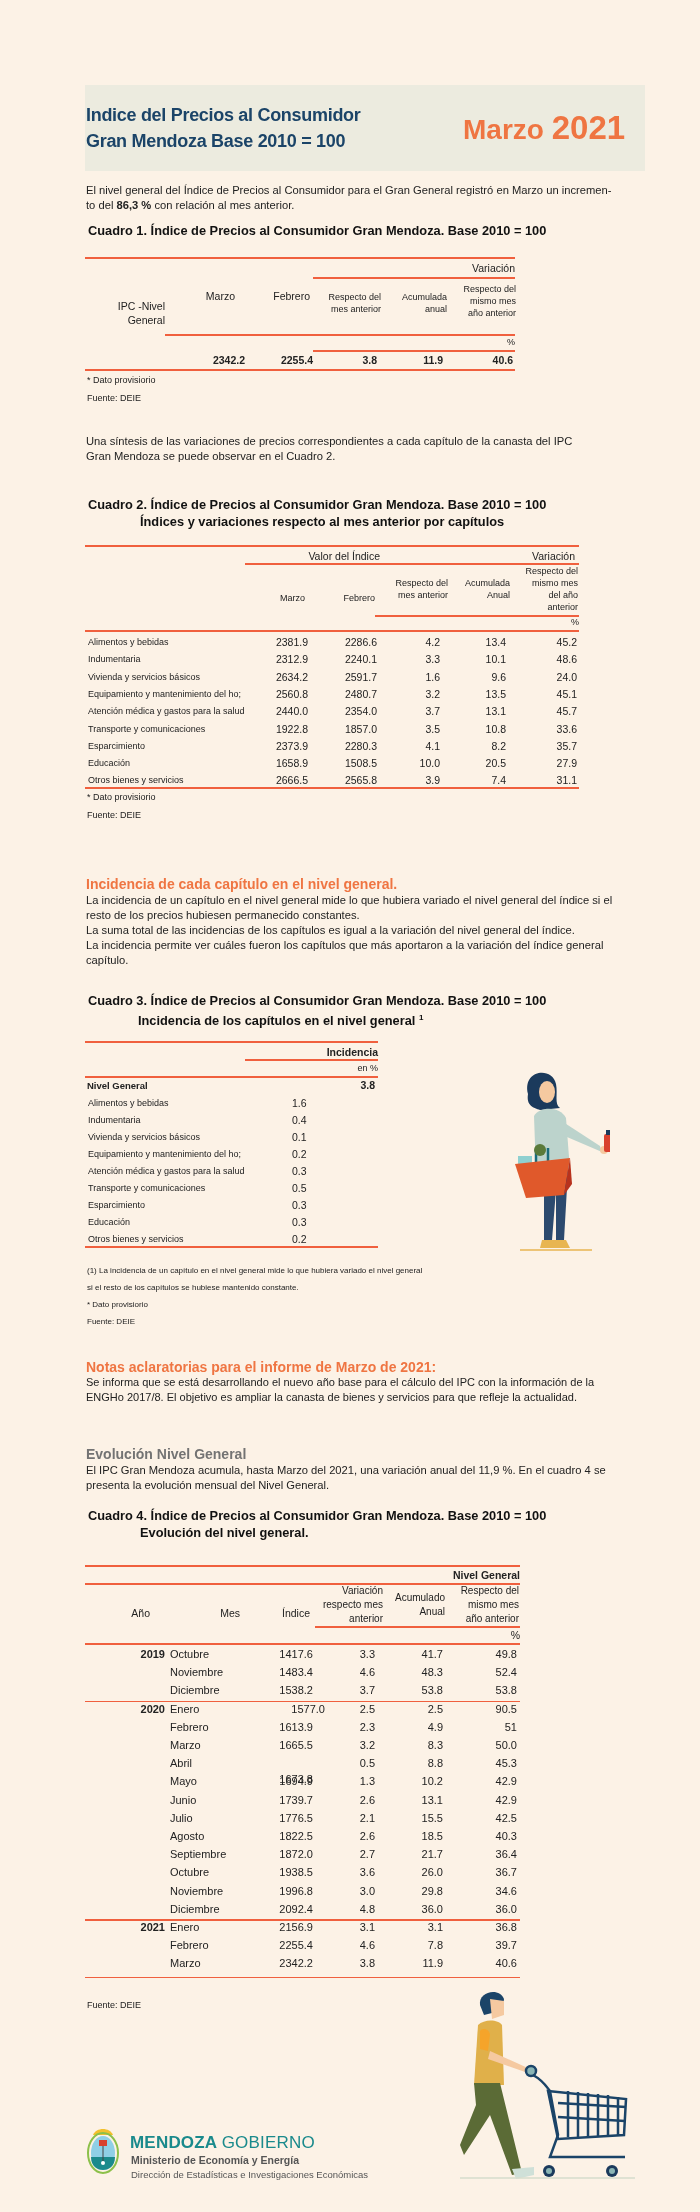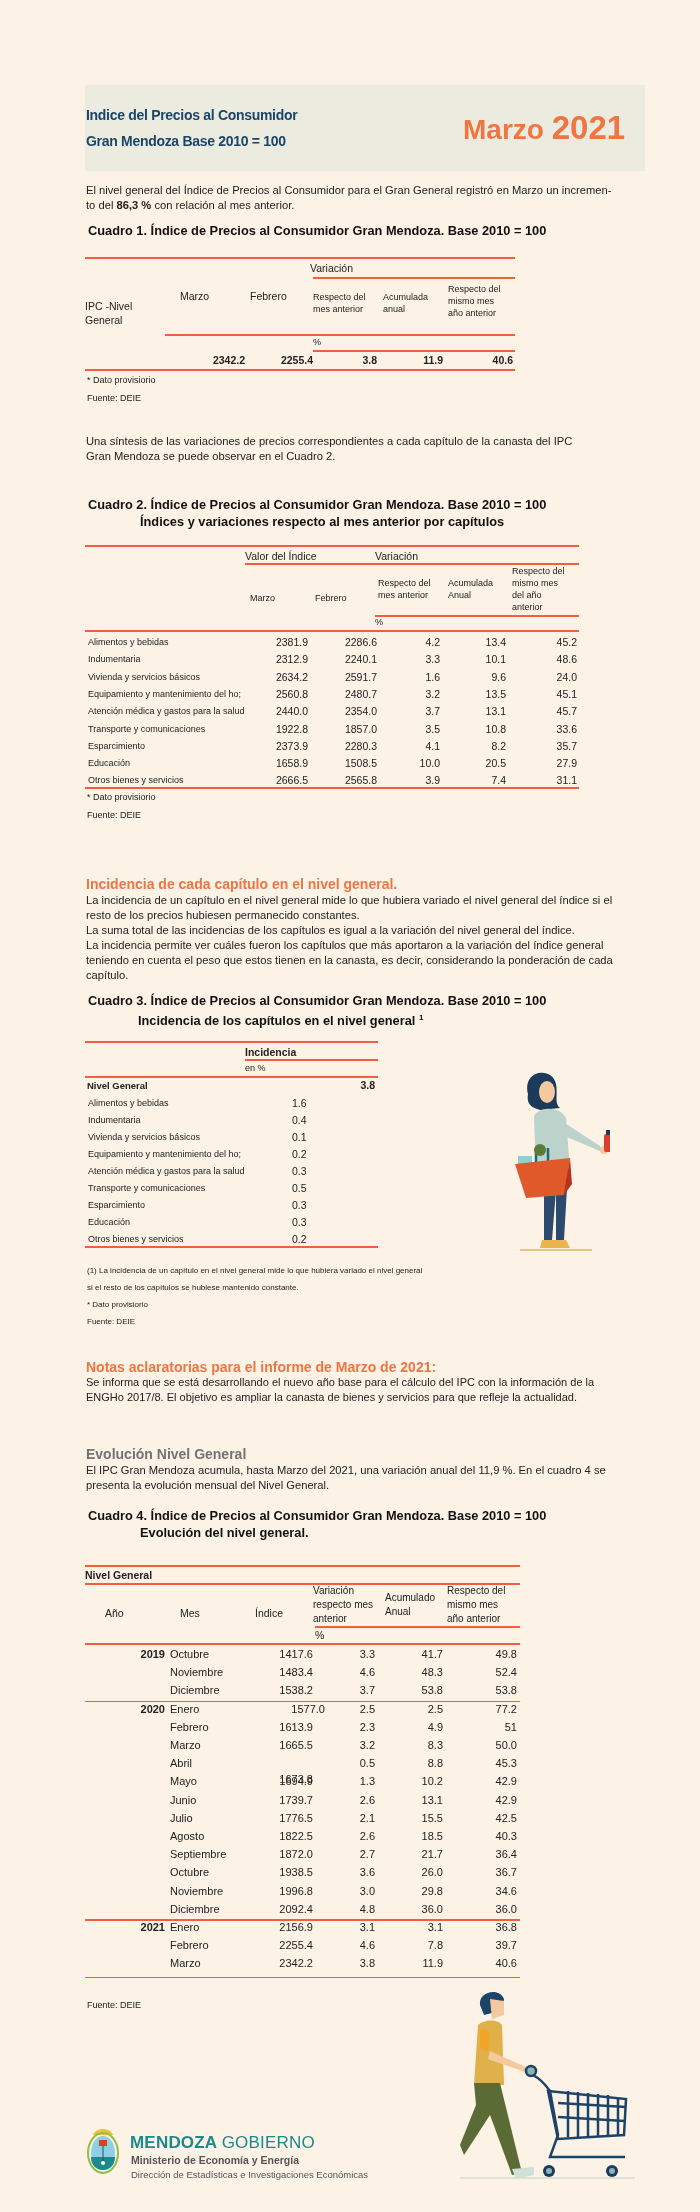--- a/index.html
+++ b/index.html
@@ -5,35 +5,35 @@
     html, body { margin: 0; padding: 0; }
     body {
       width: 700px; height: 2212px; background: #fcf2e6; position: relative;
       font-family: "Liberation Sans", sans-serif; color: #1e1e1e; overflow: hidden;
     }
     .abs { position: absolute; }
     .header-box {
       left: 85px; top: 85px; width: 560px; height: 86px; background: #ecebdf;
     }
     .header-title {
-      left: 86px; top: 102px; font-size: 14px; font-weight: bold; color: #1b4468; line-height: 26px;
+      left: 86px; top: 102px; font-size: 18px; font-weight: bold; color: #1b4468; line-height: 26px;
       letter-spacing: -0.3px;
     }
     .header-date {
       left: 463px; top: 109px; font-size: 28px; font-weight: bold; color: #ef7542; white-space: nowrap;
     }
     .header-date .yr { font-size: 33px; }
     .para { font-size: 11.2px; line-height: 15px; color: #222; }
     .cuadro-title { font-size: 12.8px; font-weight: bold; color: #111; line-height: 17px; }
     .rule { position: absolute; height: 2px; background: #f0603e; }
     .rule.thin { height: 1.5px; }
     .t { position: absolute; font-size: 10.5px; color: #222; white-space: nowrap; }
     .t.sm { font-size: 9px; }
     .t.r { text-align: right; }
-    .t.c { text-align: left; }
+    .t.c { text-align: right; }
     .t.b { font-weight: bold; }
     .note { font-size: 9px; color: #222; }
     .section-head { font-size: 14px; font-weight: bold; color: #ef7542; }
     .section-head.yellow { color: #737373; }
     .tbl4 .num { font-size: 11px; }
     .logo-main { font-size: 17px; font-weight: bold; color: #1a8a8c; letter-spacing: 0.2px; }
     .logo-main .light { font-weight: normal; }
     .logo-sub1 { font-size: 10.5px; font-weight: bold; color: #555; }
     .logo-sub2 { font-size: 9.5px; color: #555; }
   </style>
@@ -203,21 +203,20 @@
   <div class="abs note" style="left:87px; top:792px;">* Dato provisiorio</div>
   <div class="abs note" style="left:87px; top:810px;">Fuente: DEIE</div>
 </div>
 
 <div class="abs section-head" style="left:86px; top:876px;text-align:center;">Incidencia de cada capítulo en el nivel general.</div>
 <div class="abs para" style="left:86px; top:893px; width:570px;">
   <div>La incidencia de un capítulo en el nivel general mide lo que hubiera variado el nivel general del índice si el</div>
   <div>resto de los precios hubiesen permanecido constantes.</div>
   <div>La suma total de las incidencias de los capítulos es igual a la variación del nivel general del índice.</div>
   <div>La incidencia permite ver cuáles fueron los capítulos que más aportaron a la variación del índice general</div>
-  <div>teniendo en cuenta el peso que estos tienen en la canasta, es decir, considerando la ponderación de cada</div>
   <div>capítulo.</div>
 </div>
 
 <div class="abs cuadro-title" style="left:88px; top:992px; width:480px;">
   <div>Cuadro 3. Índice de Precios al Consumidor Gran Mendoza. Base 2010 = 100</div>
   <div style="padding-left:50px;"><span>Incidencia de los capítulos en el nivel general</span> <sup style="font-size:8px;">1</sup></div>
 </div>
 <div>
   <div class="rule" style="left:85px; top:1041px; width:293px;"></div>
   <div class="t c b" style="left:245px; top:1046px; width:133px;">Incidencia</div>
@@ -360,21 +359,21 @@
         <div class="t r num" style="left: 380px; top: 1684.4px; width: 63px;">53.8</div>
         <div class="t r num" style="left: 447px; top: 1684.4px; width: 70px;">53.8</div>
       </div>
       <div class="rule thin" style="left: 85px; top: 1700.6px; width: 435px;"></div>
       <div>
         <div class="t r b" style="left: 110px; top: 1702.6px; width: 55px; font-size: 11px;">2020</div>
         <div class="t" style="left: 170px; top: 1702.6px; font-size: 11px;">Enero</div>
         <div class="t r num" style="left: 262px; top: 1702.6px; width: 63px;">1577.0</div>
         <div class="t r num" style="left: 315px; top: 1702.6px; width: 60px;">2.5</div>
         <div class="t r num" style="left: 380px; top: 1702.6px; width: 63px;">2.5</div>
-        <div class="t r num" style="left: 447px; top: 1702.6px; width: 70px;">77.2</div>
+        <div class="t r num" style="left: 447px; top: 1702.6px; width: 70px;">90.5</div>
       </div>
       <div>
         <div class="t r b" style="left: 110px; top: 1720.8px; width: 55px; font-size: 11px;"></div>
         <div class="t" style="left: 170px; top: 1720.8px; font-size: 11px;">Febrero</div>
         <div class="t r num" style="left: 250px; top: 1720.8px; width: 63px;">1613.9</div>
         <div class="t r num" style="left: 315px; top: 1720.8px; width: 60px;">2.3</div>
         <div class="t r num" style="left: 380px; top: 1720.8px; width: 63px;">4.9</div>
         <div class="t r num" style="left: 447px; top: 1720.8px; width: 70px;">51</div>
       </div>
       <div>

